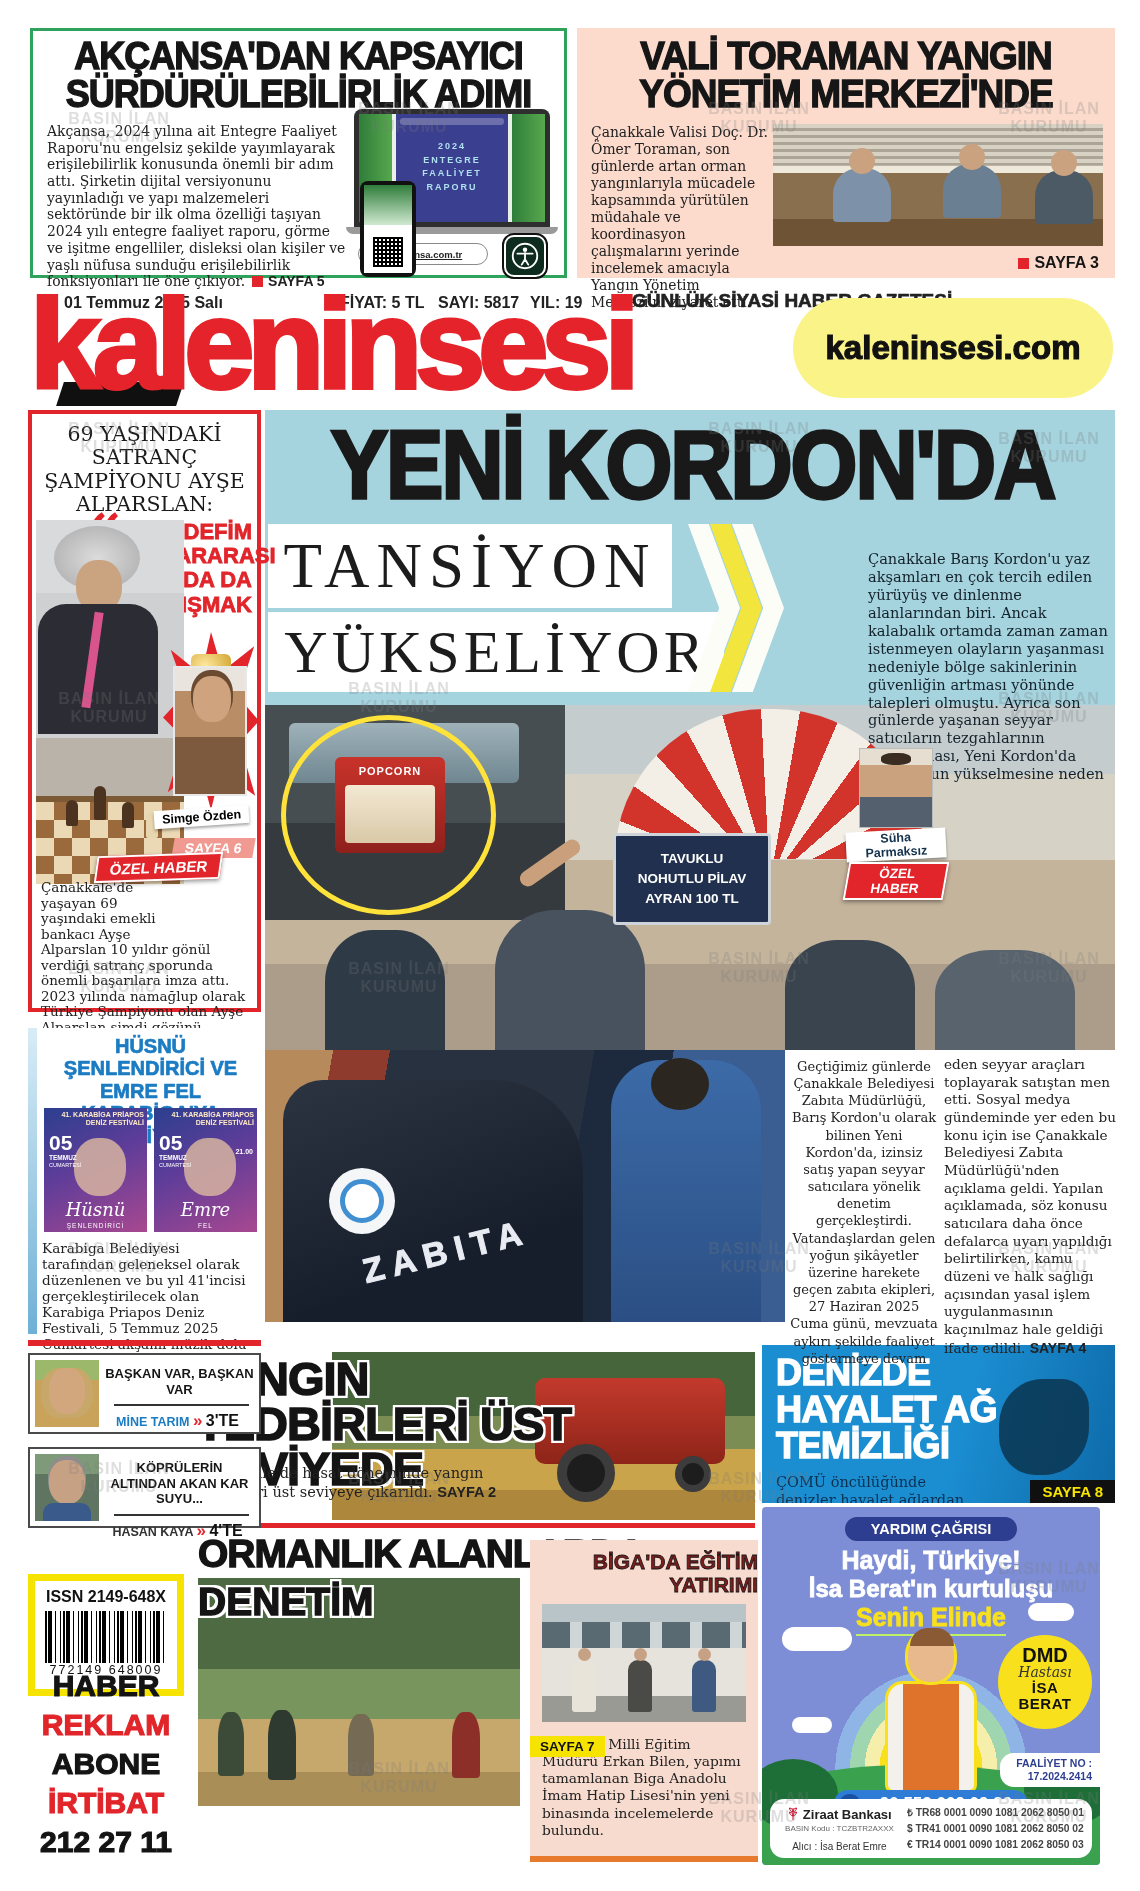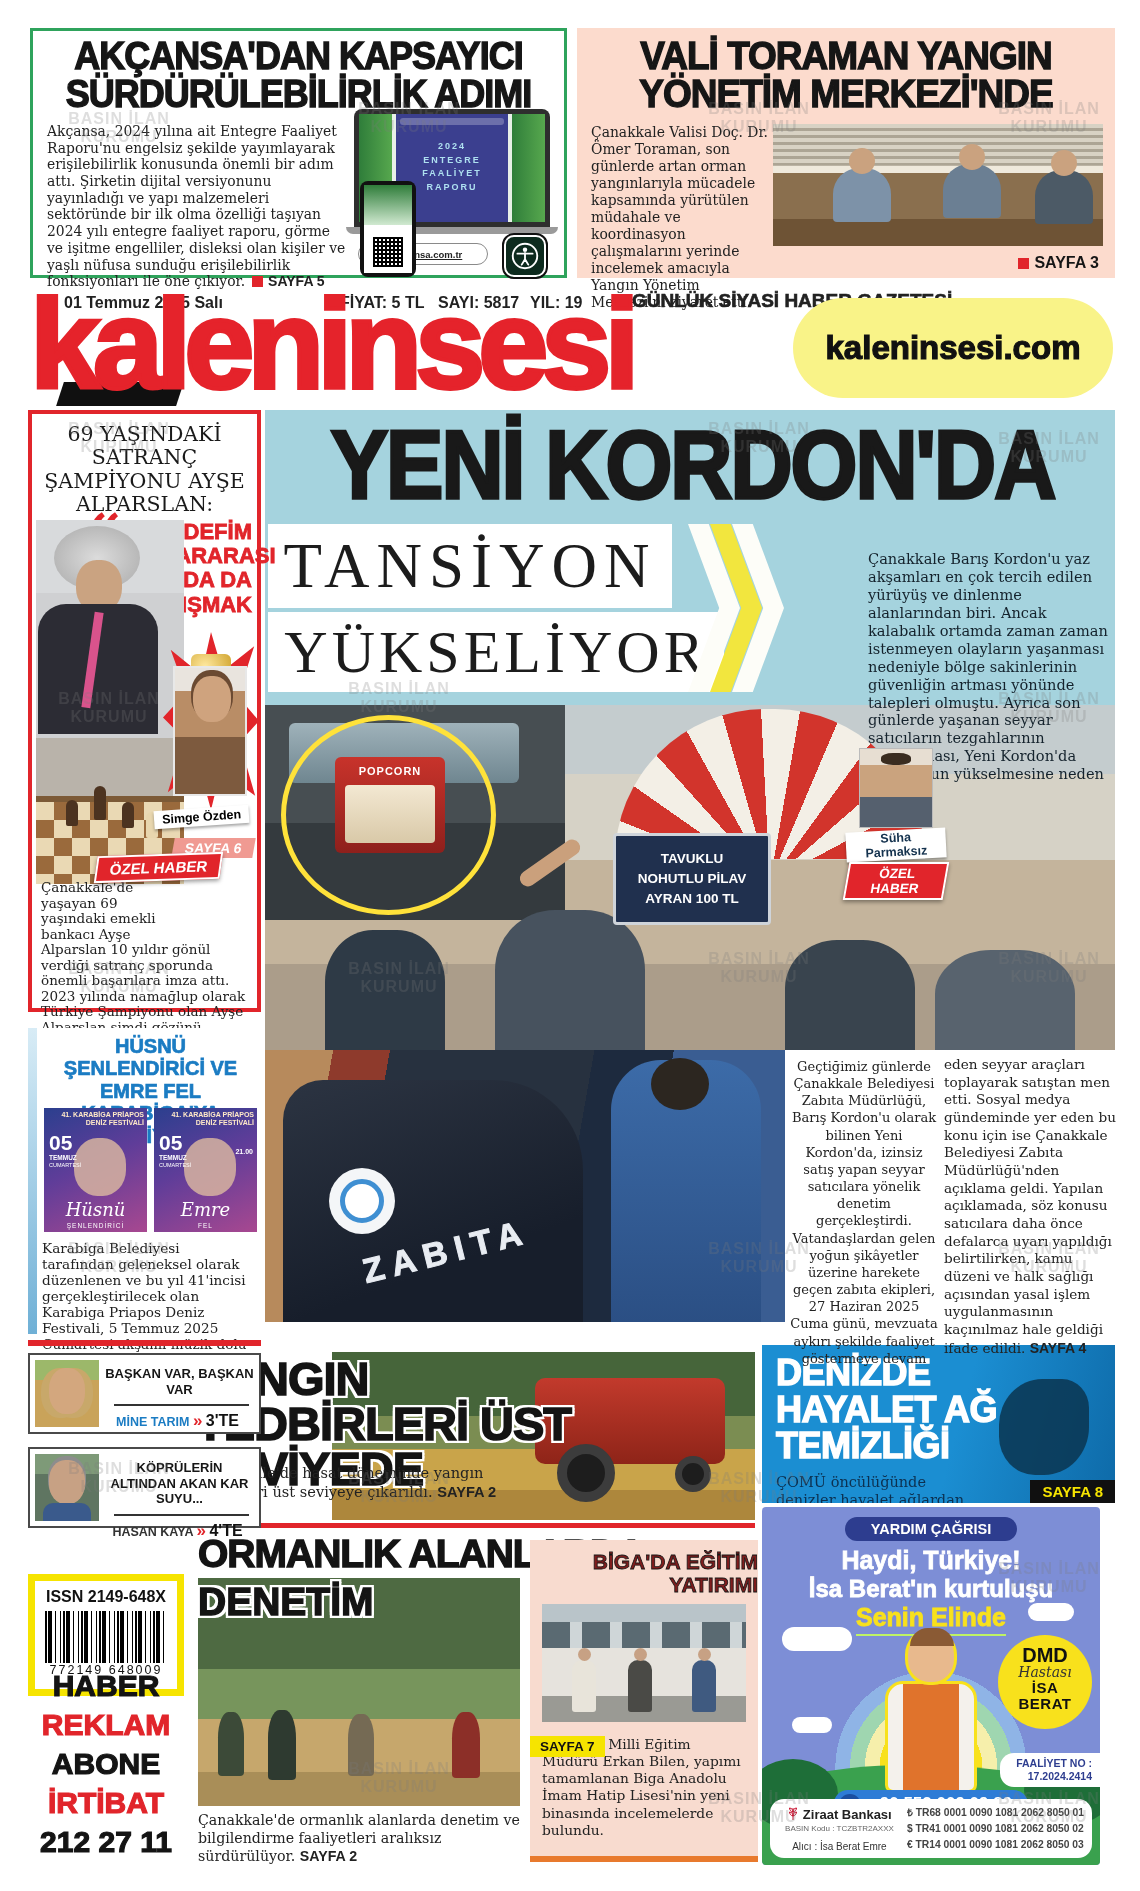--- a/index.html
+++ b/index.html
@@ -504,24 +504,20 @@
   </div>
 
   <div class="abs orman-hl1">ORMANLIK ALANLARDA</div>
   <div class="abs orman-photo">
     <div class="om-fig" style="left:20px; bottom:30px; width:26px; height:64px; background:#3c4a38;"></div>
     <div class="om-fig" style="left:70px; bottom:26px; width:28px; height:70px; background:#2e3a30;"></div>
     <div class="om-fig" style="left:150px; bottom:30px; width:26px; height:62px; background:#756a54;"></div>
     <div class="om-fig" style="right:40px; bottom:28px; width:28px; height:66px; background:#8c2f28;"></div>
   </div>
   <div class="abs orman-hl2">DENETİM</div>
-  <div class="abs orman-body">
-    <span>Çanakkale'de ormanlık alanlarda denetim ve bilgilendirme faaliyetleri aralıksız sürdürülüyor.</span>
-    <strong>SAYFA 2</strong>
-  </div>
 
   <div class="abs box-biga">
     <div class="biga-hl">BİGA'DA EĞİTİM YATIRIMI</div>
     <div class="biga-photo">
       <div class="bg-fig" style="left:30px; background:#e8e4da;"></div>
       <div class="bg-fig" style="left:86px; background:#4a4a46;"></div>
       <div class="bg-fig" style="left:150px; background:#3f5a80;"></div>
     </div>
     <div class="biga-badge">SAYFA 7</div>
     <div class="biga-body">Biga İlçe Milli Eğitim Müdürü Erkan Bilen, yapımı tamamlanan Biga Anadolu İmam Hatip Lisesi'nin yeni binasında incelemelerde bulundu.</div>

